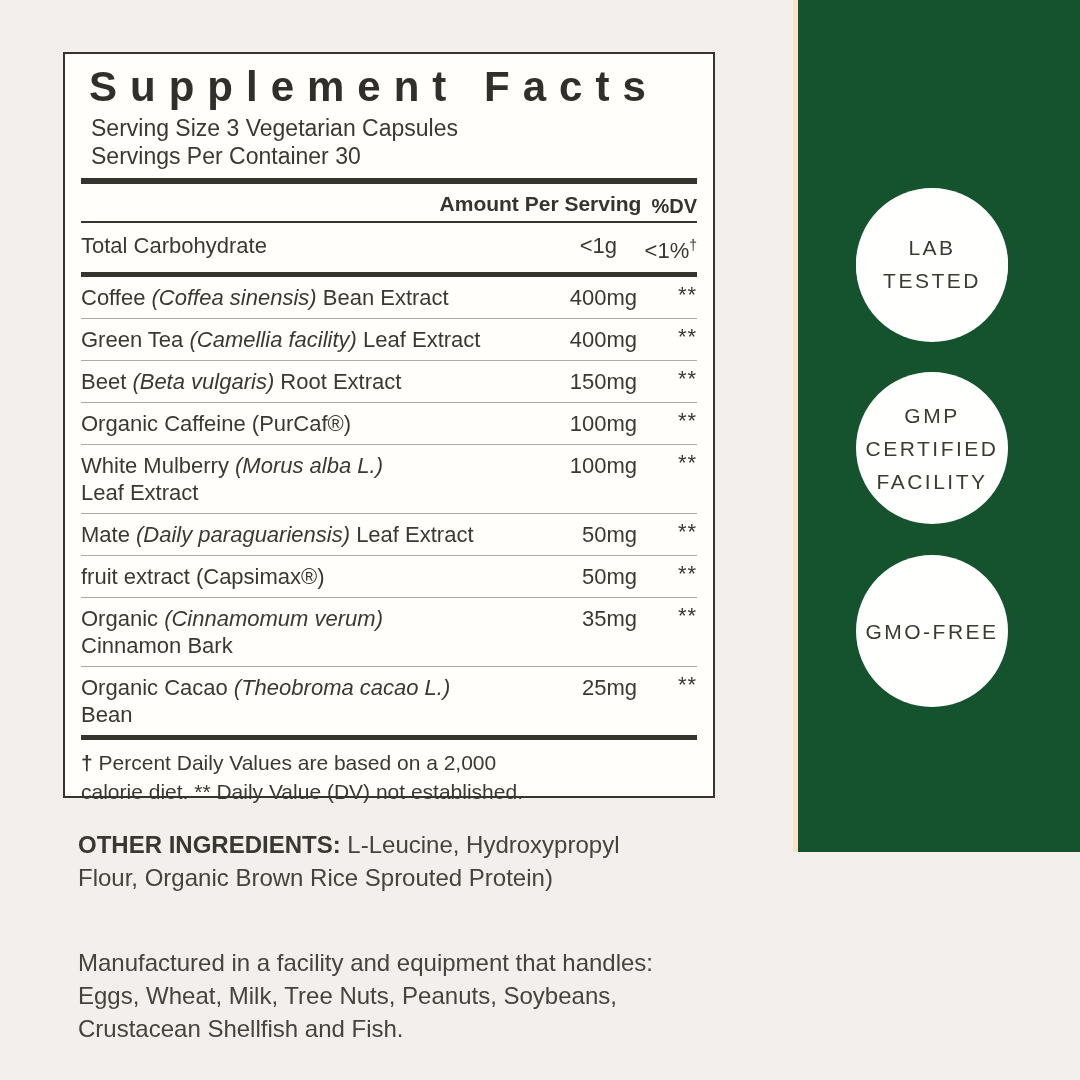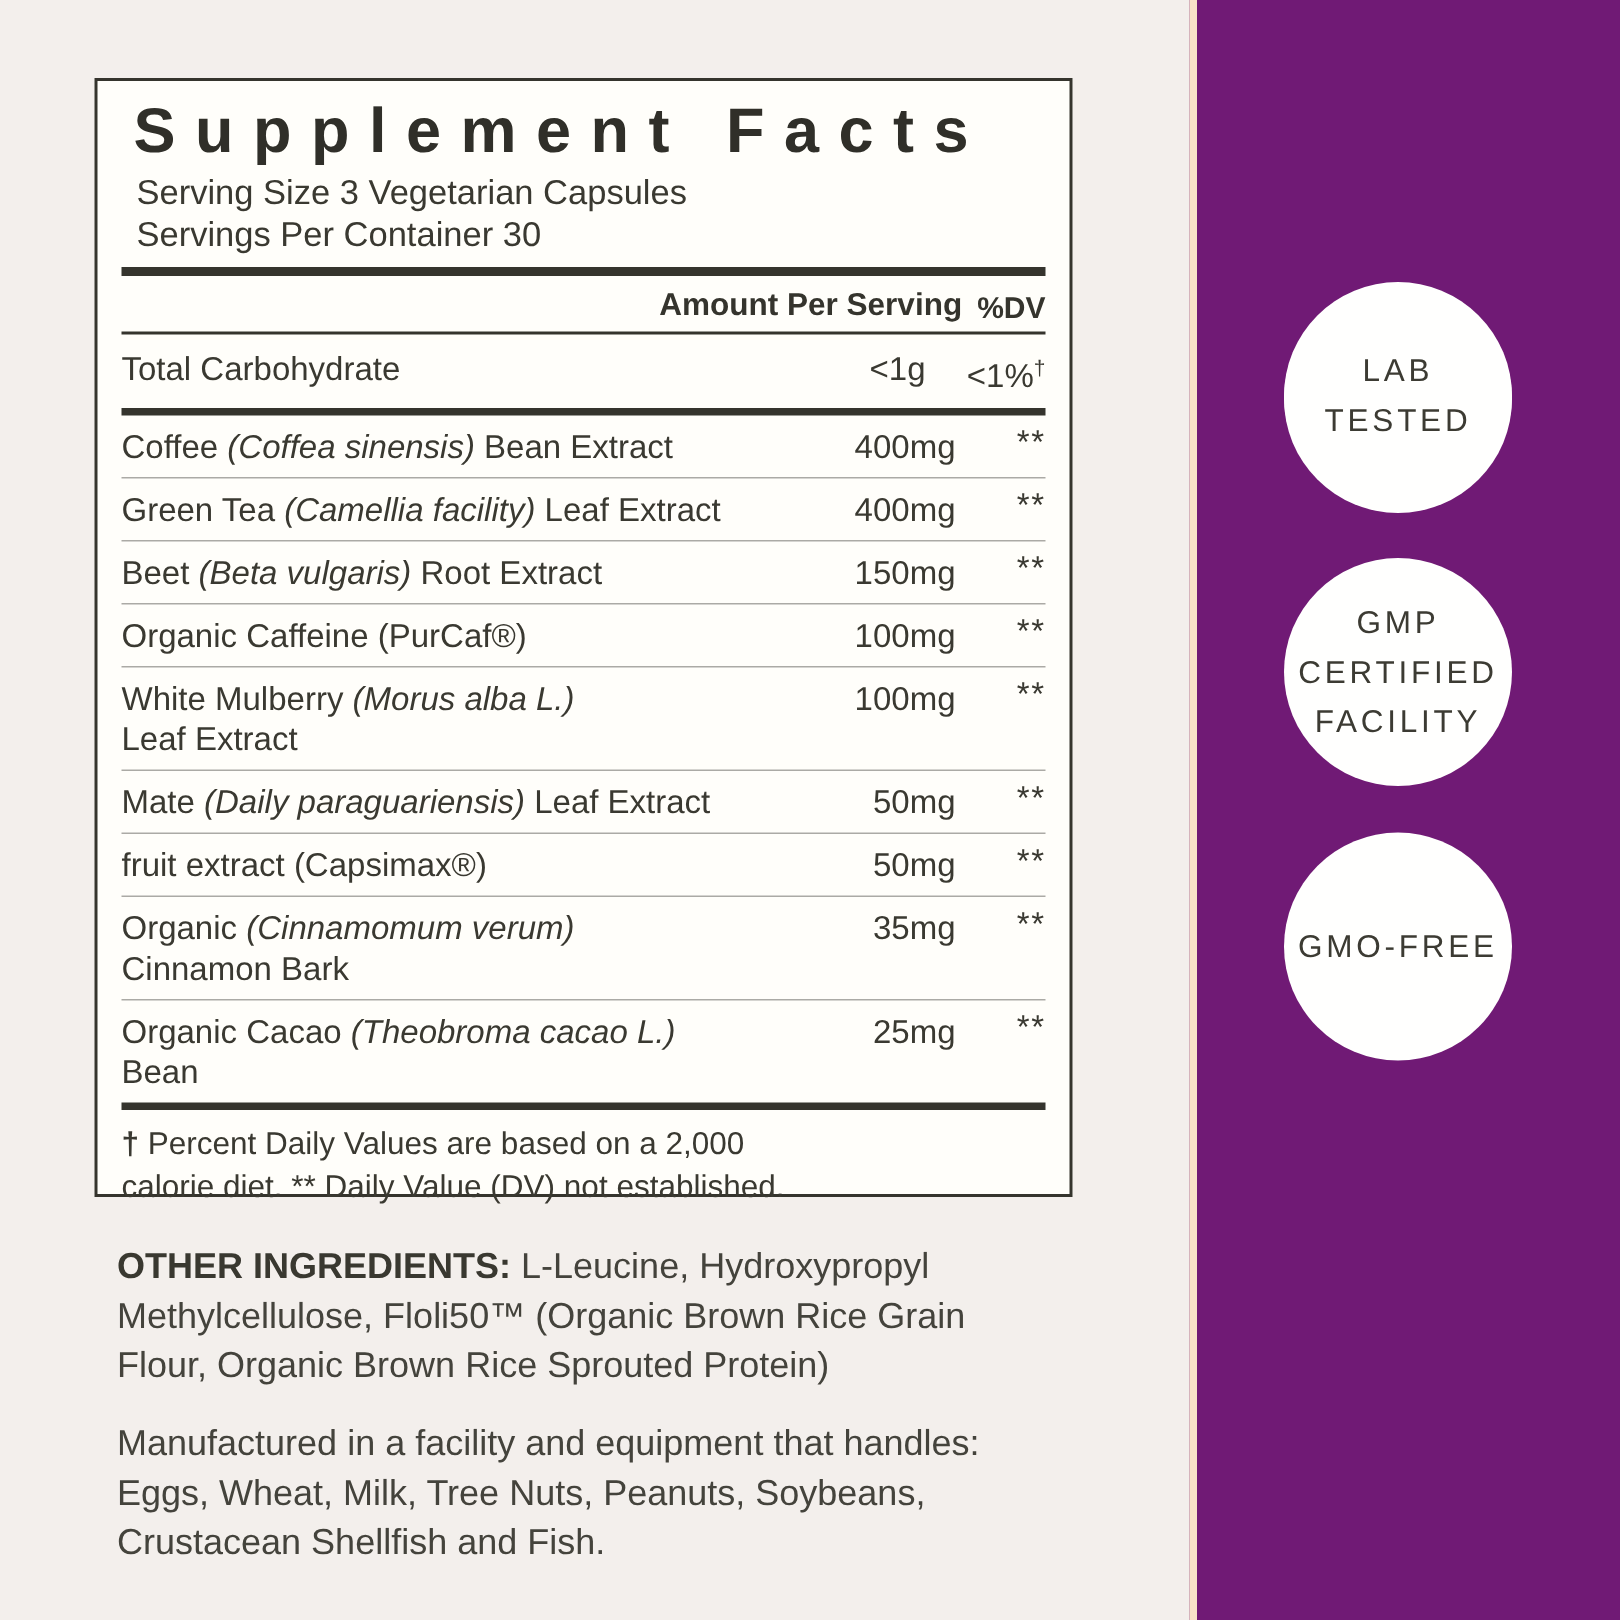--- a/index.html
+++ b/index.html
@@ -7,22 +7,22 @@
     width:1080px;height:1080px;
     font-family:"Liberation Sans","DejaVu Sans",sans-serif;
     background:#f3efec;
     position:relative;overflow:hidden;
     color:#3a3931;
   }
   .stage{position:absolute;inset:0;}
 
   
   .accent-col{
-    position:absolute;top:0;right:0;width:287px;height:1080px;
-    background:#701a75;
+    position:absolute;top:0;right:0;width:287px;height:852px;
+    background:#14532d;
   }
   .accent-col::before{
     content:"";position:absolute;left:0;top:0;width:5px;height:100%;
     background:#f9e2c8;
   }
 
   
   .circle{
     position:absolute;left:63px;width:152px;height:152px;border-radius:50%;
     background:#fffffe;display:flex;align-items:center;justify-content:center;
@@ -218,21 +218,20 @@
     <div class="rule-mid"></div>
 
     <div class="footnote">
       <div><span class="dg">†</span><span> Percent Daily Values are based on a 2,000</span></div>
       <div>calorie diet. ** Daily Value (DV) not established.</div>
     </div>
   </section>
 
   <div class="para other-ing">
     <div class="pline"><span class="oi-label">OTHER INGREDIENTS:</span><span> L-Leucine, Hydroxypropyl</span></div>
-    <div class="pline">Methylcellulose, Floli50™ (Organic Brown Rice Grain</div>
     <div class="pline">Flour, Organic Brown Rice Sprouted Protein)</div>
   </div>
 
   <div class="para manufactured">
     <div class="pline">Manufactured in a facility and equipment that handles:</div>
     <div class="pline">Eggs, Wheat, Milk, Tree Nuts, Peanuts, Soybeans,</div>
     <div class="pline">Crustacean Shellfish and Fish.</div>
   </div>
 
 </div>

